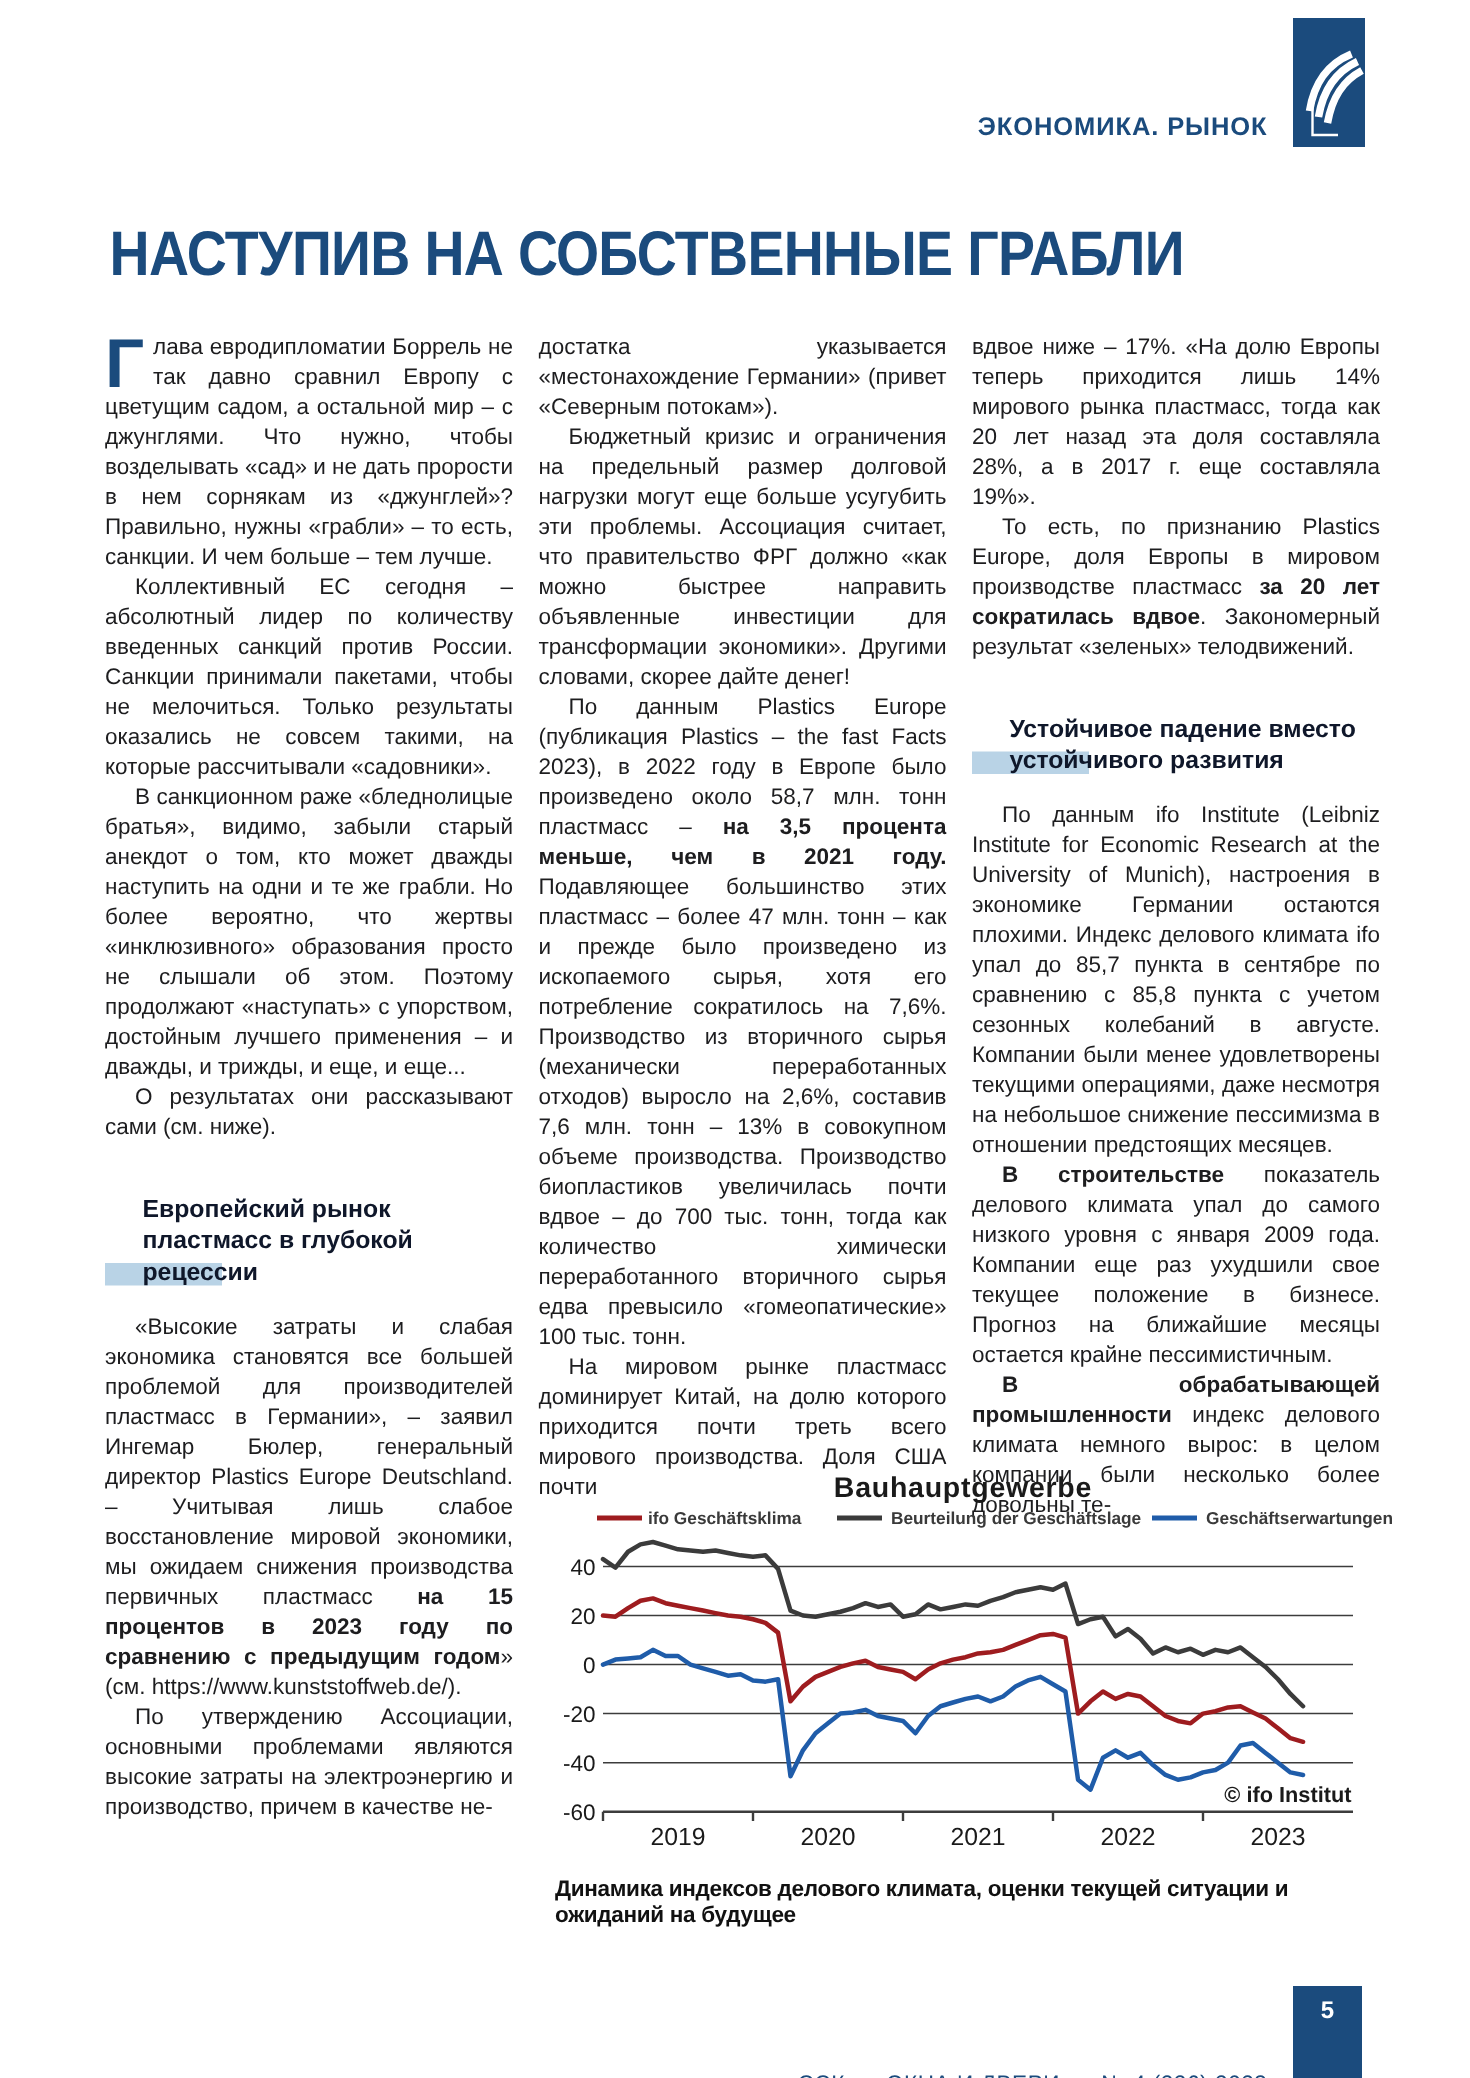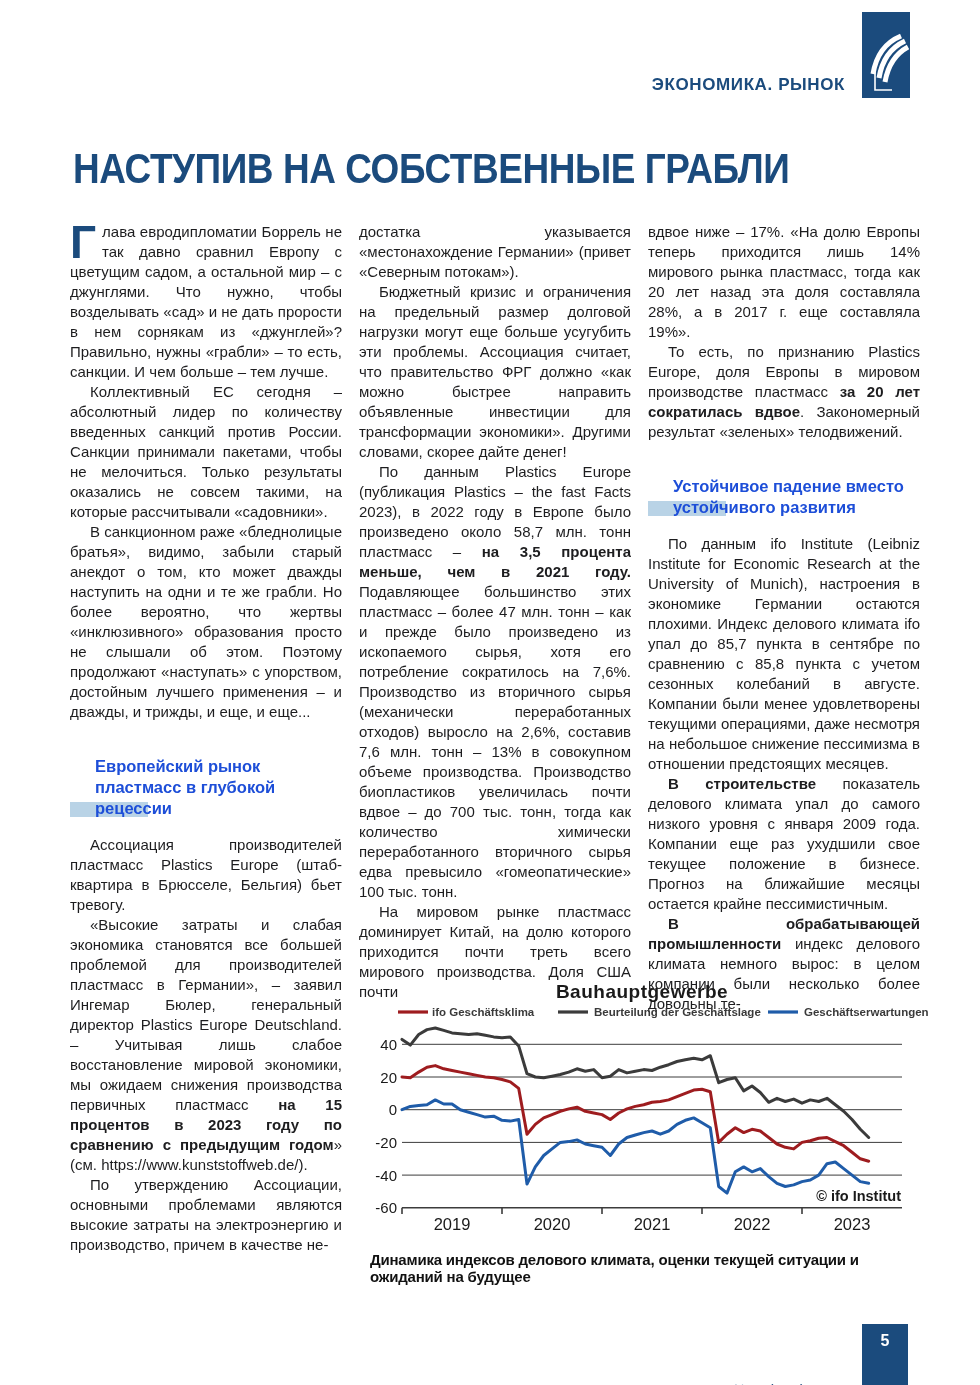--- a/index.html
+++ b/index.html
@@ -17,21 +17,21 @@
 
   .cols{position:absolute;left:70px;top:210px;width:852px;height:1062px;display:flex;gap:17px;}
   .col{flex:0 0 272px;width:272px;overflow:hidden;font-size:15px;line-height:20px;
         text-align:justify;hyphens:auto;-webkit-hyphens:auto;}
   .col p{margin:0;text-indent:20px;}
   .col p.noindent{text-indent:0;}
   .b{font-weight:bold;}
   .dropcap{float:left;font-size:46px;line-height:37px;font-weight:bold;color:var(--navy);
         padding:2px 6px 0 0;}
   .col h3{position:relative;z-index:0;margin:34px 0 16px 25px;font-size:16.5px;line-height:21px;
-        font-weight:bold;color:#1d4ed8;text-align:left;}
+        font-weight:bold;color:#0f172a;text-align:left;}
   .hbar{position:absolute;left:-25px;bottom:2px;width:78px;height:15px;background:var(--hl);z-index:-1;}
 
   figure.chart{position:absolute;left:370px;top:966px;width:558px;margin:0;}
   figure.chart svg{display:block;}
   figcaption{font-weight:bold;font-size:15px;letter-spacing:-.2px;margin-top:7px;color:#111;}
 
   .footer-line{position:absolute;top:1369px;right:135px;font-size:15px;color:var(--navy);
         letter-spacing:.4px;}
   .pagebox{position:absolute;left:862px;top:1312px;width:46px;height:73px;background:var(--navy);
         color:#fff;text-align:center;}
@@ -53,22 +53,22 @@
     </svg>
   </div>
 
   <h1 class="title">НАСТУПИВ НА СОБСТВЕННЫЕ ГРАБЛИ</h1>
 
   <div class="cols" id="cols">
       <div class="col">
         <p class="noindent"><span class="dropcap">Г</span><span>лава евродипломатии Боррель не так давно сравнил Европу с цветущим садом, а остальной мир – с джунглями. Что нужно, чтобы возделывать «сад» и не дать прорости в нем сорнякам из «джунглей»? Правильно, нужны «грабли» – то есть, санкции. И чем больше – тем лучше.</span></p>
         <p><span>Коллективный ЕС сегодня – абсолютный лидер по количеству введенных санкций против России. Санкции принимали пакетами, чтобы не мелочиться. Только результаты оказались не совсем такими, на которые рассчитывали «садовники».</span></p>
         <p><span>В санкционном раже «бледнолицые братья», видимо, забыли старый анекдот о том, кто может дважды наступить на одни и те же грабли. Но более вероятно, что жертвы «инклюзивного» образования просто не слышали об этом. Поэтому продолжают «наступать» с упорством, достойным лучшего применения – и дважды, и трижды, и еще, и еще...</span></p>
+        <p><span>О результатах они рассказывают сами (см. ниже).</span></p>
         <h3><span class="hbar"></span>Европейский рынок<br>пластмасс в глубокой<br>рецессии</h3>
-        <p><span>Ассоциация производителей пластмасс Plastics Europe (штаб-квартира в Брюсселе, Бельгия) бьет тревогу.</span></p>
         <p><span>«Высокие затраты и слабая экономика становятся все большей проблемой для производителей пластмасс в Германии», – заявил Ингемар Бюлер, генеральный директор Plastics Europe Deutschland. – Учитывая лишь слабое восстановление мировой экономики, мы ожидаем снижения производства первичных пластмасс </span><span class="b">на 15 процентов в 2023 году по сравнению с предыдущим годом</span><span>» (см. https://www.kunststoffweb.de/).</span></p>
         <p><span>По утверждению Ассоциации, основными проблемами являются высокие затраты на электроэнергию и производство, причем в качестве не-</span></p>
       </div>
       <div class="col">
         <p class="noindent"><span>достатка указывается «местонахождение Германии» (привет «Северным потокам»).</span></p>
         <p><span>Бюджетный кризис и ограничения на предельный размер долговой нагрузки могут еще больше усугубить эти проблемы. Ассоциация считает, что правительство ФРГ должно «как можно быстрее направить объявленные инвестиции для трансформации экономики». Другими словами, скорее дайте денег!</span></p>
         <p><span>По данным Plastics Europe (публикация Plastics – the fast Facts 2023), в 2022 году в Европе было произведено около 58,7 млн. тонн пластмасс – </span><span class="b">на 3,5 процента меньше, чем в 2021 году.</span><span> Подавляющее большинство этих пластмасс – более 47 млн. тонн – как и прежде было произведено из ископаемого сырья, хотя его потребление сократилось на 7,6%. Производство из вторичного сырья (механически переработанных отходов) выросло на 2,6%, составив 7,6 млн. тонн – 13% в совокупном объеме производства. Производство биопластиков увеличилась почти вдвое – до 700 тыс. тонн, тогда как количество химически переработанного вторичного сырья едва превысило «гомеопатические» 100 тыс. тонн.</span></p>
         <p><span>На мировом рынке пластмасс доминирует Китай, на долю которого приходится почти треть всего мирового производства. Доля США почти</span></p>
       </div>
       <div class="col">

